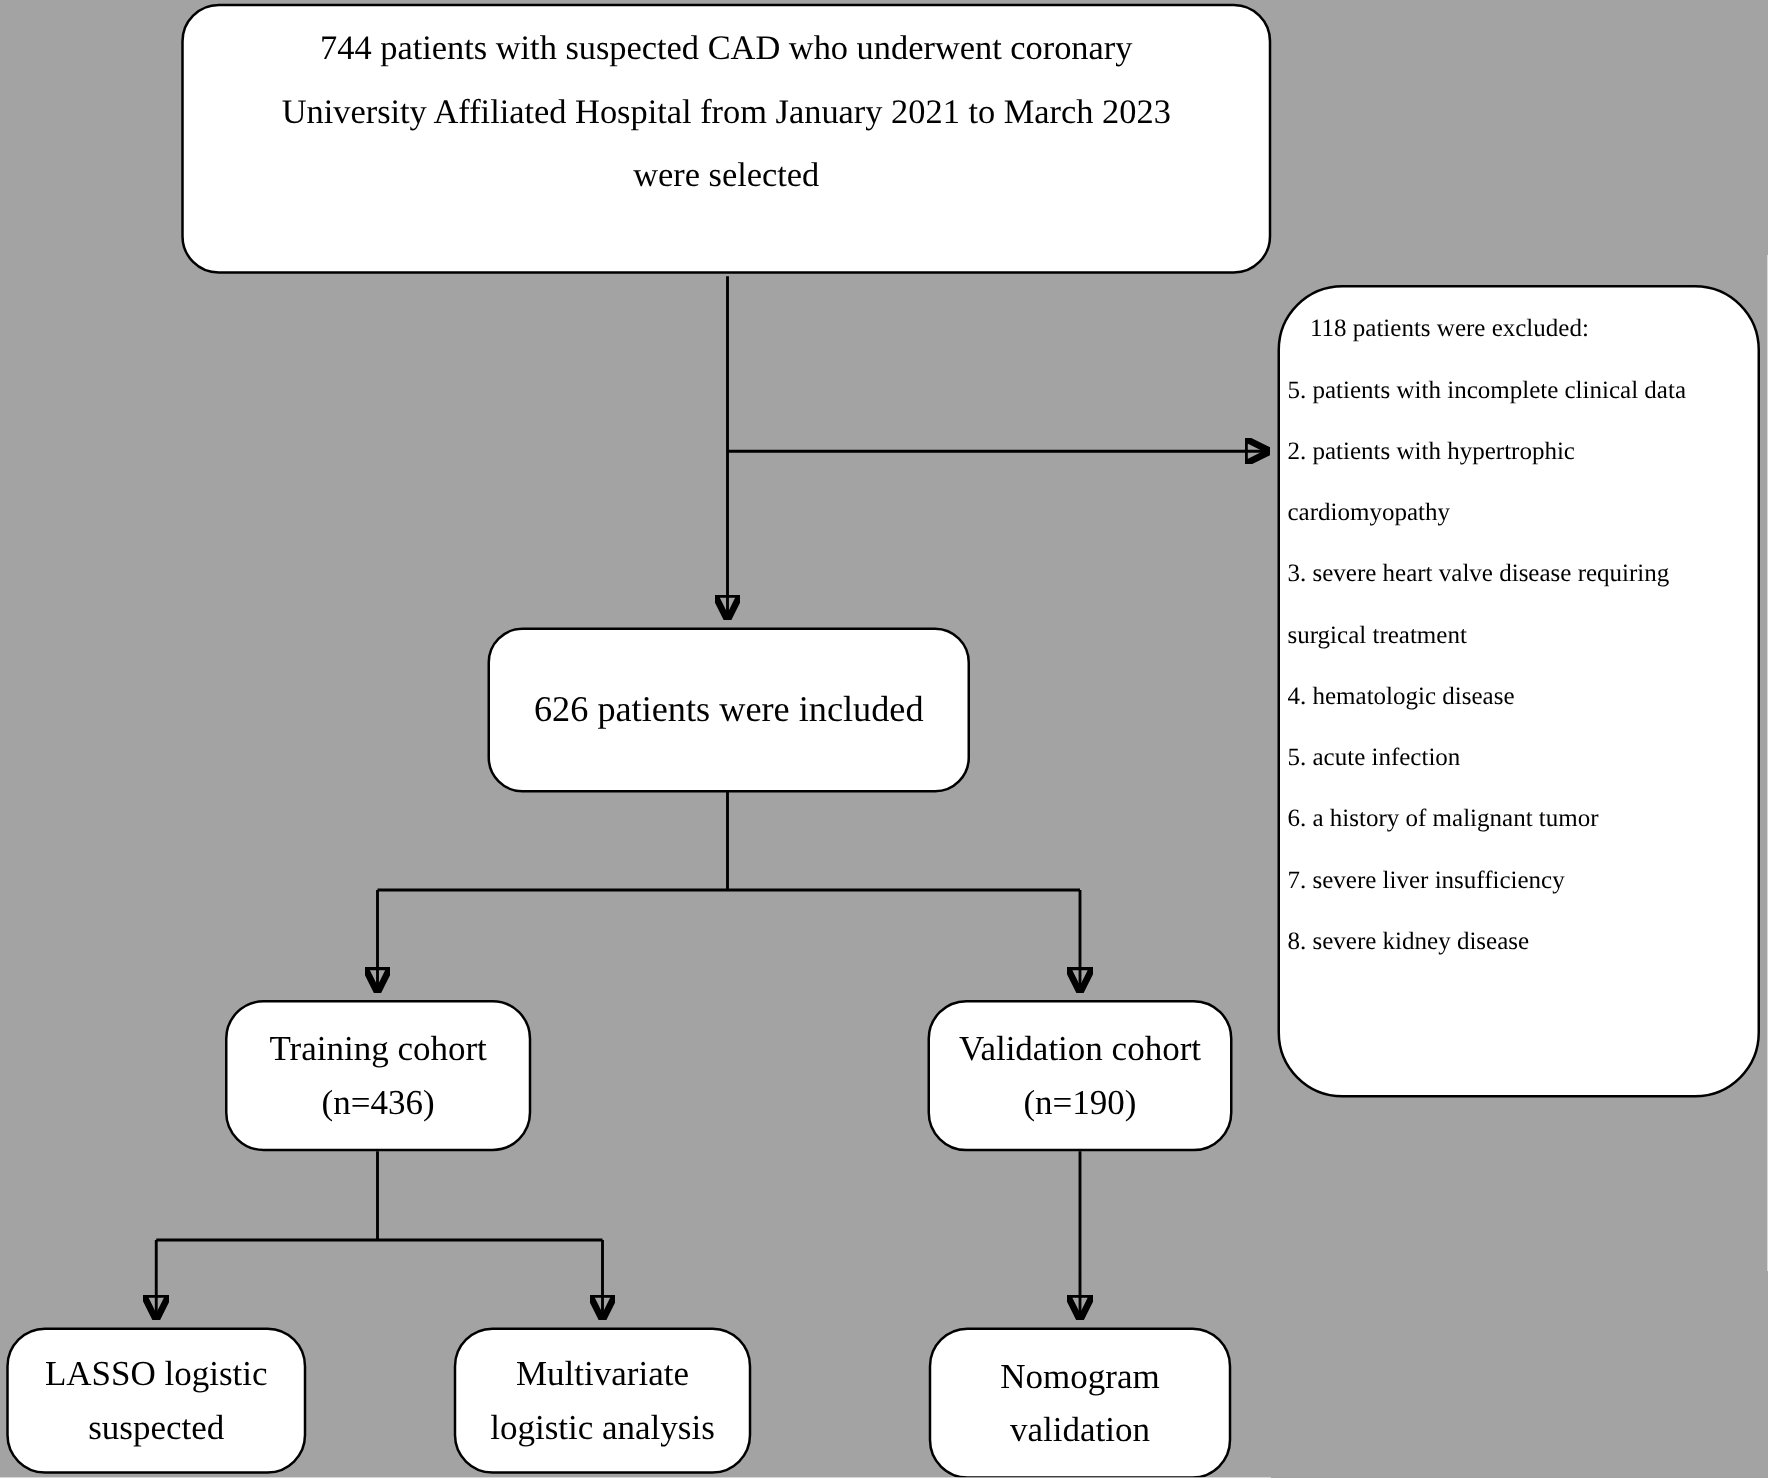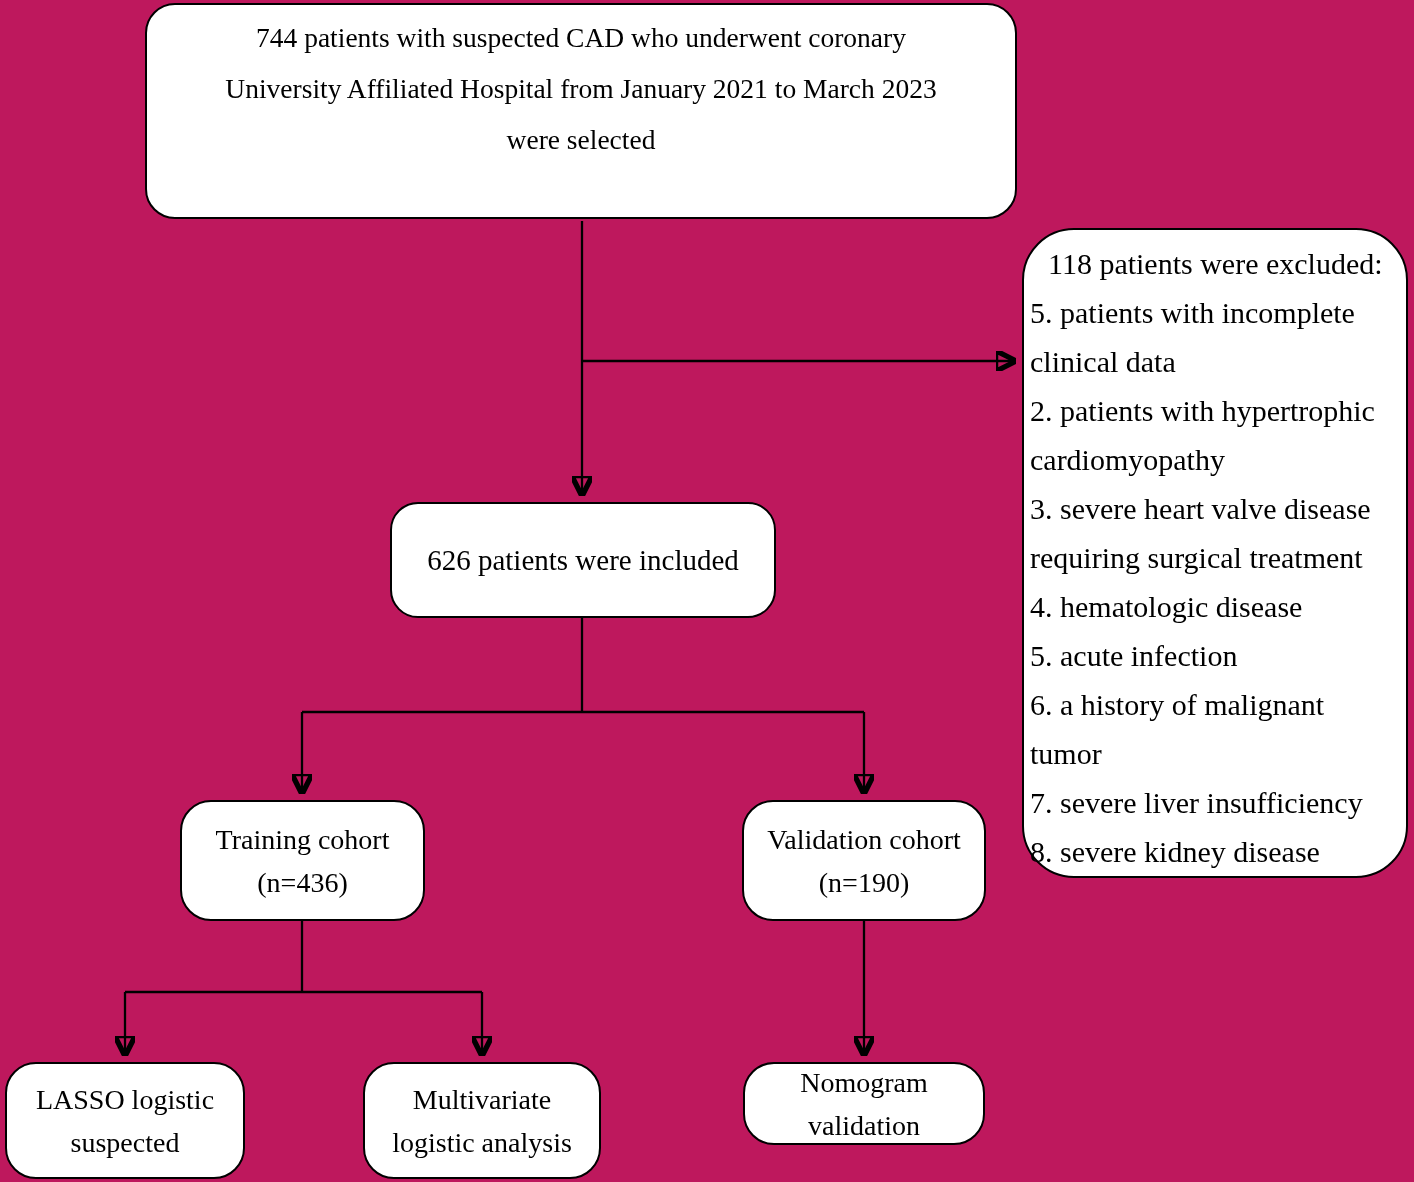--- a/index.html
+++ b/index.html
@@ -4,21 +4,21 @@
 <style>
   html, body {
     margin: 0;
     padding: 0;
     background: #ffffff;
   }
   .canvas {
     position: relative;
     width: 1414px;
     height: 1182px;
-    background: #be185d;
+    background: #a3a3a3;
     font-family: "Liberation Serif", "DejaVu Serif", serif;
     color: #000000;
     overflow: hidden;
   }
   svg.connectors {
     position: absolute;
     left: 0;
     top: 0;
     width: 1414px;
     height: 1182px;
@@ -40,45 +40,45 @@
     left: 145px; top: 3px; width: 872px; height: 216px;
     border-radius: 30px;
     font-size: 27.5px;
     padding-top: 7px;
   }
   .box-selected .line { display: block; line-height: 51px; }
   
   .box-excluded {
     left: 1022px; top: 228px; width: 386px; height: 650px;
     border-radius: 52px;
-    font-size: 30px;
+    font-size: 20px;
     text-align: left;
     padding: 9px 22px 0 6px;
   }
   .box-excluded .title { display: block; line-height: 49px; padding-left: 18px; }
   .box-excluded .item  { display: block; line-height: 49px; }
   
   .box-included {
-    left: 390px; top: 502px; width: 386px; height: 116px;
+    left: 390px; top: 502px; width: 386px; height: 132px;
     border-radius: 28px;
     font-size: 29px;
     display: flex; align-items: center; justify-content: center;
   }
   
   .box-2line {
     border-radius: 31px;
     font-size: 28px;
     display: flex; flex-direction: column; align-items: center; justify-content: center;
   }
   .box-2line .line { display: block; line-height: 43px; }
   .box-training   { left: 180px;  top: 800px;  width: 245px; height: 121px; }
   .box-validation { left: 742px;  top: 800px;  width: 244px; height: 121px; }
   .box-lasso      { left: 5px;    top: 1062px; width: 240px; height: 117px; text-align: right; }
   .box-multivar   { left: 363px;  top: 1062px; width: 238px; height: 117px; text-align: right; }
-  .box-nomogram   { left: 743px;  top: 1062px; width: 242px; height: 83px; }
+  .box-nomogram   { left: 743px;  top: 1062px; width: 242px; height: 121px; }
 </style>
 </head>
 <body>
 
 <div class="canvas">
 
   <svg class="connectors" viewBox="0 0 1414 1182" xmlns="http://www.w3.org/2000/svg">
     <defs>
       <marker id="arrow" markerWidth="9" markerHeight="9" refX="8" refY="4.5" orient="auto" markerUnits="strokeWidth">
         <path d="M0,0 L9,4.5 L0,9 z" fill="#000000" stroke="none"></path>

